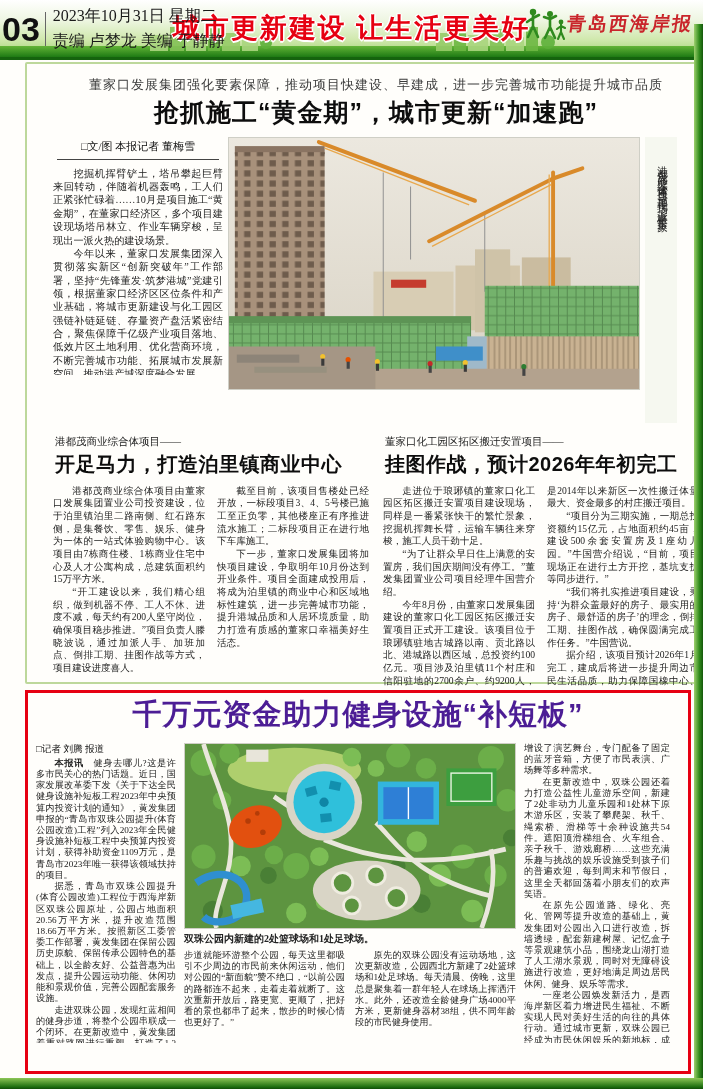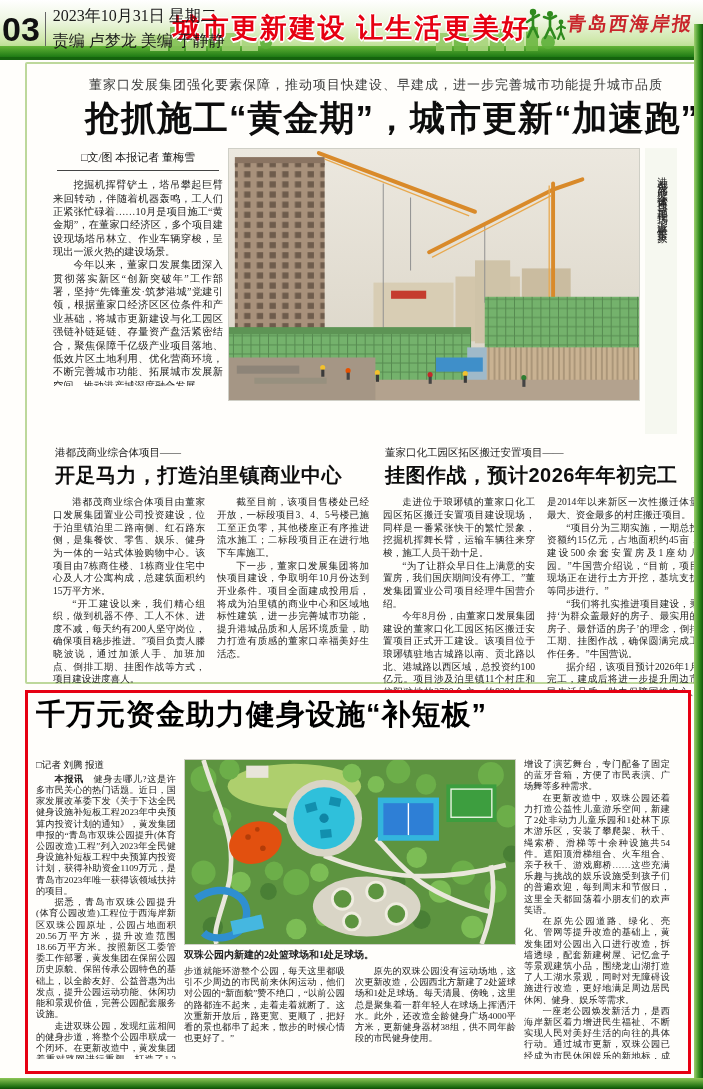--- a/index.html
+++ b/index.html
@@ -21,22 +21,22 @@
        font-family:"Liberation Sans",sans-serif;font-size:27px;font-weight:900;color:#e60012;letter-spacing:2px;
        text-shadow:1.5px 0 0 #fff,-1.5px 0 0 #fff,0 1.5px 0 #fff,0 -1.5px 0 #fff,1px 1px 0 #fff,-1px -1px 0 #fff;}
   .hdr-right{position:absolute;right:10px;top:6px;display:flex;align-items:center;z-index:3;}
   .masthead{font-size:19px;font-weight:700;color:#c9252b;letter-spacing:2px;transform:skewX(-8deg);
        font-family:"Liberation Serif",serif;}
 
   
   .green-frame{position:absolute;left:25px;top:62px;width:646px;height:618px;
        border:2px solid #bdd89b;border-radius:2px;background:#fffefb;padding:0 26px;box-sizing:content-box;}
   .kicker{text-align:center;font-size:13px;color:#3a3a3a;letter-spacing:1px;margin-top:12px;}
-  .main-headline{margin:4px 0 10px;text-align:right;font-family:"Liberation Sans",sans-serif;
-       font-size:35px;font-weight:900;color:#0d0d0d;letter-spacing:1px;line-height:1.15;}
+  .main-headline{margin:4px 0 10px;text-align:center;font-family:"Liberation Sans",sans-serif;
+       font-size:25px;font-weight:900;color:#0d0d0d;letter-spacing:1px;line-height:1.15;}
   .main-row{display:flex;gap:5px;height:286px;}
   .main-left{width:170px;flex:none;overflow:hidden;}
   .byline{text-align:center;font-size:11px;color:#111;padding:2px 0 5px;border-bottom:1px solid #444;margin:0 4px 7px;}
   .body-text p{margin:0;text-indent:2em;text-align:justify;}
   .body-text p.cont{text-indent:0;}
   .main-body{font-size:10.2px;line-height:1.31;height:208px;overflow:hidden;}
   .photo{flex:none;border:1px solid #cfcfc6;background:#ddd;}
   .main-photo{width:410px;height:251px;}
   .main-photo svg{display:block;}
   .vcap{flex:none;width:32px;background:#f6f8f0;writing-mode:vertical-rl;
@@ -45,22 +45,22 @@
   .sub-row{display:flex;gap:14px;margin-top:10px;}
   .sub{width:316px;flex:none;}
   .sub-kicker{font-size:10.5px;color:#222;margin:2px 0 2px 2px;}
   .sub-headline{margin:0 0 7px 2px;font-family:"Liberation Sans",sans-serif;font-size:20px;font-weight:900;color:#0d0d0d;letter-spacing:0.5px;}
   .sub-body{font-size:9.6px;line-height:1.32;column-count:2;column-gap:12px;height:214px;overflow:hidden;}
 
   
   .red-box{position:absolute;left:25px;top:690px;width:644px;height:378px;
        border:3px solid #e60012;background:#fffefb;padding:0 8px;box-sizing:content-box;}
   .bottom-kicker{text-align:center;font-size:12.5px;color:#2d2d2d;letter-spacing:1px;margin-top:7px;}
-  .bottom-headline{margin:2px 0 24px;font-family:"Liberation Sans",sans-serif;
-       font-size:29px;font-weight:900;color:#000000;letter-spacing:1px;}
+  .bottom-headline{margin:2px 0 8px;text-align:center;font-family:"Liberation Sans",sans-serif;
+       font-size:29px;font-weight:900;color:#4c1d95;letter-spacing:1px;}
   .bottom-row{display:flex;gap:8px;height:300px;}
   .b-col1{width:140px;flex:none;overflow:hidden;font-size:9.2px;line-height:1.22;}
   .b-byline{font-size:9.6px;color:#111;margin-bottom:3px;}
   .lead{margin:0;text-indent:2em;text-align:justify;}
   .lead b{font-family:"Liberation Sans",sans-serif;}
   .b-col1 .body-text{font-size:9.2px;line-height:1.22;}
   .b-mid{width:332px;flex:none;}
   .park-photo{width:330px;height:184px;}
   .park-photo svg{display:block;}
   .pcap{text-align:left;font-size:10px;color:#222;margin:3px 0 4px;font-weight:700;}

